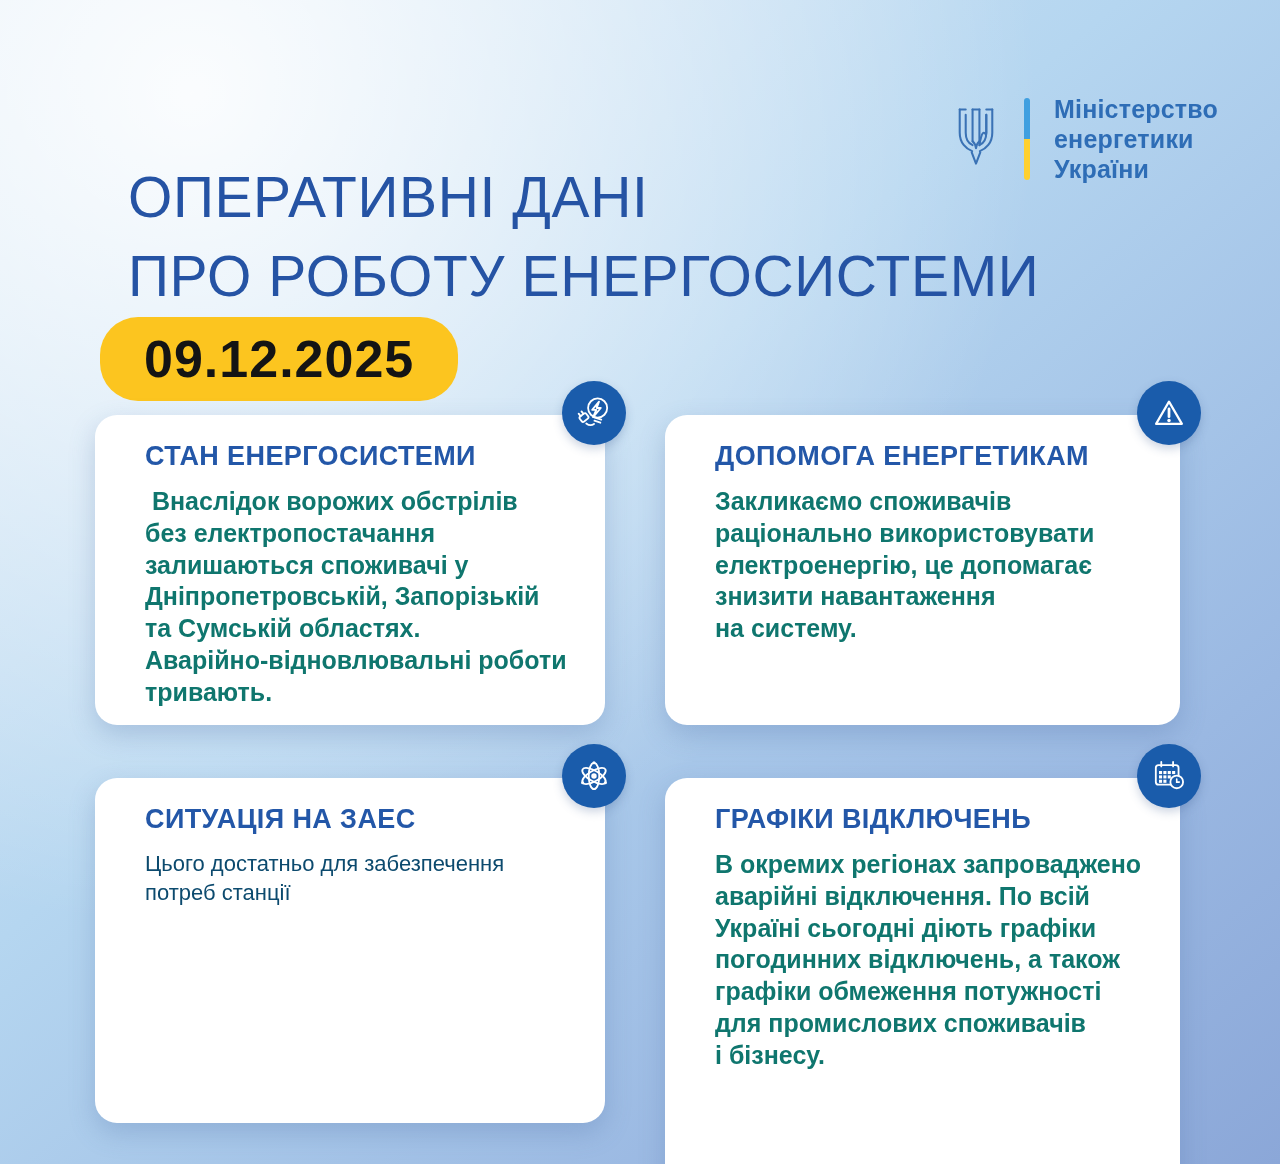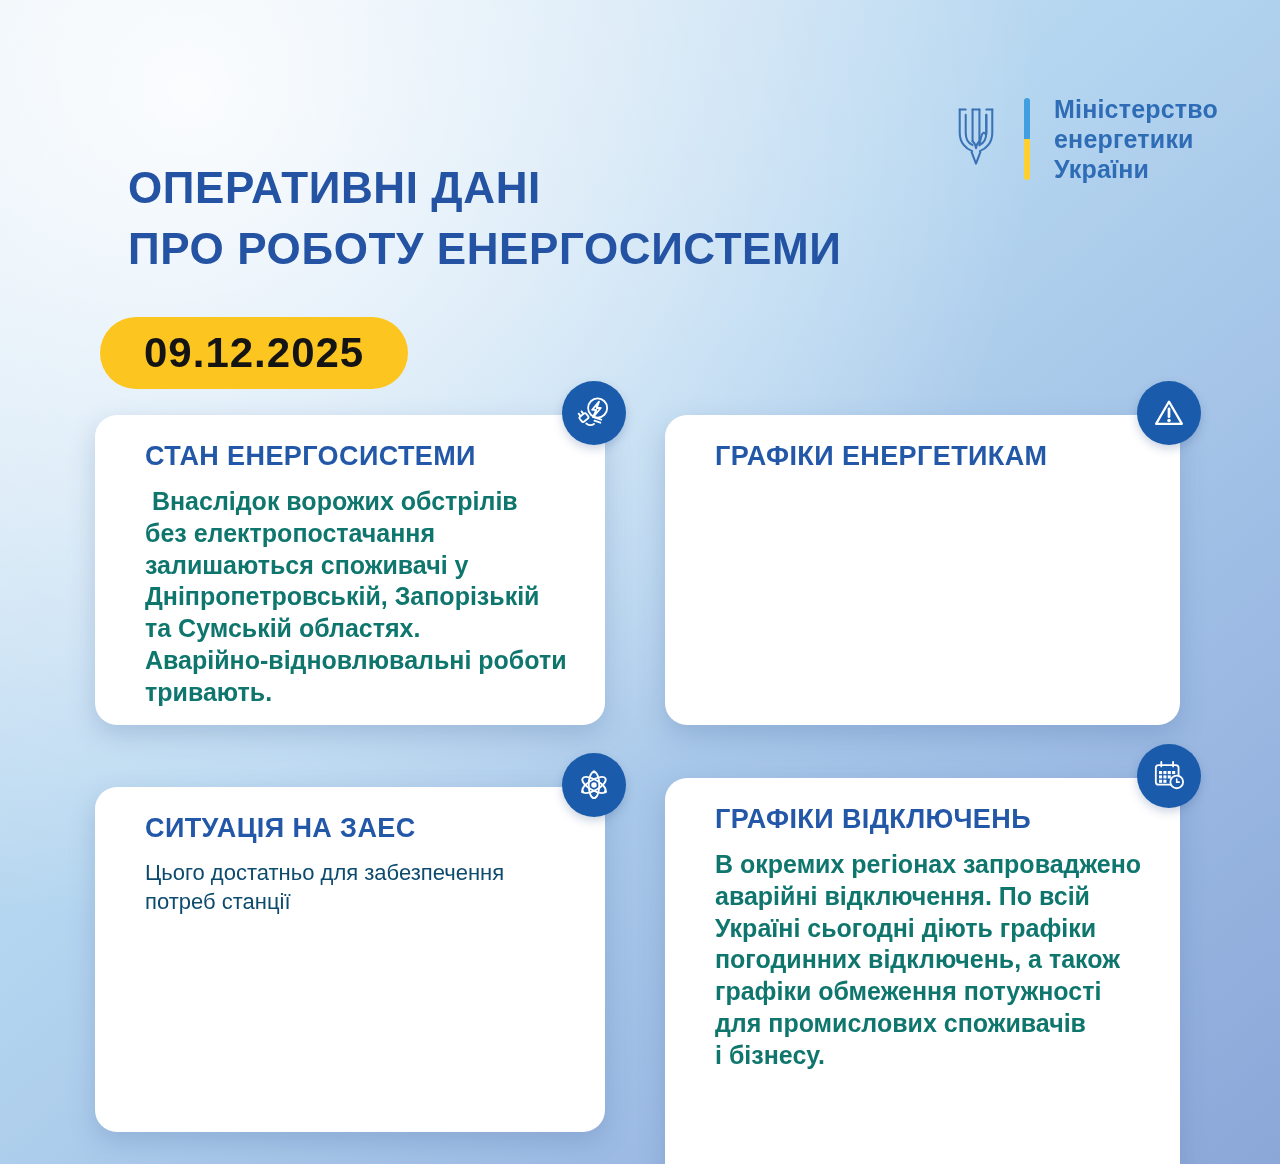--- a/index.html
+++ b/index.html
@@ -17,40 +17,40 @@
 
   
   .logo{position:absolute;top:94px;left:952px;display:flex;align-items:center;gap:24px;}
   .logo-bar{width:6px;height:82px;border-radius:3px;
     background:linear-gradient(180deg,#3f9fe0 0 50%, #ffd02f 50% 100%);}
   .logo-text{font-size:25px;font-weight:700;color:#2e6db6;line-height:1.2;white-space:pre-line;letter-spacing:.2px;}
 
   
   .main-title{
     position:absolute;left:128px;top:158px;
-    font-size:44px;font-weight:700;color:#2553a4;
+    font-size:57px;font-weight:400;color:#2553a4;
     line-height:1.38;letter-spacing:.6px;white-space:pre-line;
   }
   .date-badge{
     position:absolute;left:100px;top:317px;
     background:#fcc51f;border-radius:38px;
     padding:12px 44px;
-    font-size:42px;font-weight:800;color:#141414;letter-spacing:1px;
+    font-size:52px;font-weight:800;color:#141414;letter-spacing:1px;
   }
 
   
   .card{
     position:absolute;box-sizing:border-box;
     background:#ffffff;border-radius:22px;
     box-shadow:0 10px 26px rgba(80,110,165,.28);
     padding:26px 28px 24px 50px;
   }
   #card-0{left:95px;  top:415px; width:510px; height:310px;}
   #card-1{left:665px; top:415px; width:515px; height:310px;}
-  #card-2{left:95px;  top:778px; width:510px; height:345px;margin-top:9px;}
+  #card-2{left:95px;  top:778px; width:510px; height:345px;}
   #card-3{left:665px; top:778px; width:515px; height:422px;}
 
   .card-title{
     font-size:27px;font-weight:800;color:#2357a8;
     margin:0 0 14px 0;letter-spacing:.4px;
   }
   .card-body{
     font-size:25px;font-weight:700;color:#0f766e;
     line-height:1.27;white-space:pre-line;
   }
@@ -125,21 +125,26 @@
   </div>
 
   <div class="card" id="card-1">
     <div class="card-icon">
       <svg viewBox="0 0 44 44" width="40" height="40">
         <path d="M22 9.5 L36.2 34 H7.8 Z" fill="none" stroke="#ffffff" stroke-width="2.4" stroke-linecap="round" stroke-linejoin="round"></path>
         <line x1="22" y1="17.5" x2="22" y2="26" stroke="#ffffff" stroke-width="3" stroke-linecap="round"></line>
         <circle cx="22" cy="30.2" r="1.9" fill="#ffffff"></circle>
       </svg>
     </div>
-    <h2 class="card-title">ГРАФІКИ ЕНЕРГЕТИКАМ</h2>
+    <h2 class="card-title">ДОПОМОГА ЕНЕРГЕТИКАМ</h2>
+    <div class="card-body">Закликаємо споживачів
+раціонально використовувати
+електроенергію, це допомагає
+знизити навантаження
+на систему.</div>
   </div>
 
   <div class="card" id="card-2">
     <div class="card-icon">
       <svg viewBox="0 0 44 44" width="40" height="40">
         <g fill="none" stroke="#ffffff" stroke-width="2">
           <ellipse cx="22" cy="22" rx="14.5" ry="5.8" transform="rotate(90 22 22)"></ellipse>
           <ellipse cx="22" cy="22" rx="14.5" ry="5.8" transform="rotate(30 22 22)"></ellipse>
           <ellipse cx="22" cy="22" rx="14.5" ry="5.8" transform="rotate(150 22 22)"></ellipse>
         </g>

